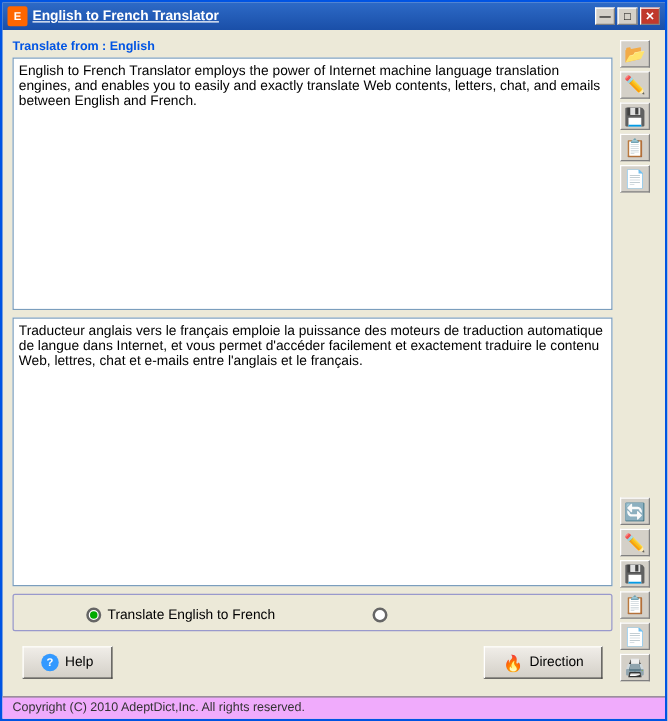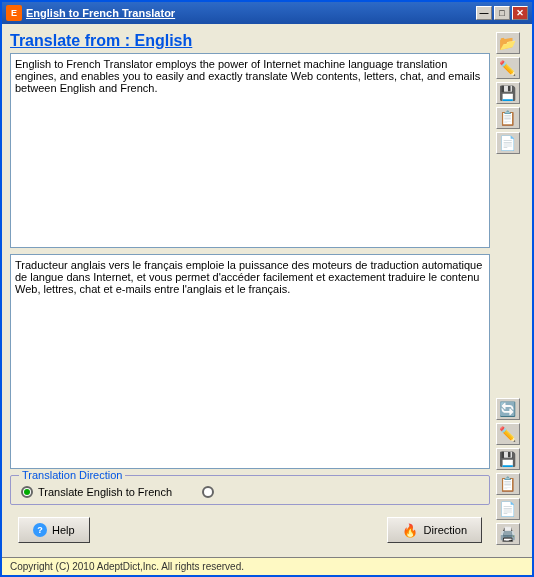--- a/index.html
+++ b/index.html
@@ -92,23 +92,22 @@
       flex: 1;
       display: flex;
       flex-direction: column;
       gap: 6px;
     }
 
     
     .section-label {
       color: #0054e3;
       font-weight: bold;
-      font-size: 16px;
+      font-size: 10px;
       margin-bottom: 3px;
-      text-decoration: underline;
     }
 
     .text-section {
       flex: 1;
       display: flex;
       flex-direction: column;
     }
 
     .textarea-wrapper {
       flex: 1;
@@ -184,20 +183,21 @@
       gap: 30px;
       align-items: center;
       padding-top: 4px;
     }
 
     .radio-option {
       display: flex;
       align-items: flex-start;
       gap: 5px;
       cursor: pointer;
+      margin-left: 48px;
     }
 
     
     .bottom-bar {
       display: flex;
       justify-content: space-between;
       align-items: center;
       padding: 0 8px 6px 8px;
     }
 
@@ -214,21 +214,21 @@
       font-family: Tahoma, Arial, sans-serif;
       font-size: 11px;
       display: flex;
       align-items: center;
       gap: 5px;
     }
 
     
     .status-bar {
       height: 18px;
-      background: #fef9c3;
+      background: #f0abfc;
       border-top: 1px solid #808080;
       display: flex;
       align-items: center;
       padding: 0 8px;
       font-size: 10px;
       color: #333;
     }
 
     
     .text-area::-webkit-scrollbar {
@@ -312,21 +312,20 @@
         </div>
       </div>
 
       <div class="text-section">
         <div class="textarea-wrapper">
           <textarea class="text-area" value="Traducteur anglais vers le français emploie la puissance des moteurs de traduction automatique de langue dans Internet, et vous permet d'accéder facilement et exactement traduire le contenu Web, lettres, chat et e-mails entre l'anglais et le français." style="">Traducteur anglais vers le français emploie la puissance des moteurs de traduction automatique de langue dans Internet, et vous permet d'accéder facilement et exactement traduire le contenu Web, lettres, chat et e-mails entre l'anglais et le français.</textarea>
         </div>
       </div>
 
       <div class="direction-section">
-        <span class="direction-legend">Translation Direction</span>
         <div class="direction-options">
           <label class="radio-option">
             <div class="radio-dot checked"></div>
             <span>Translate English to French</span>
           </label>
           <label class="radio-option">
             <div class="radio-dot unchecked"></div>
           </label>
         </div>
       </div>

